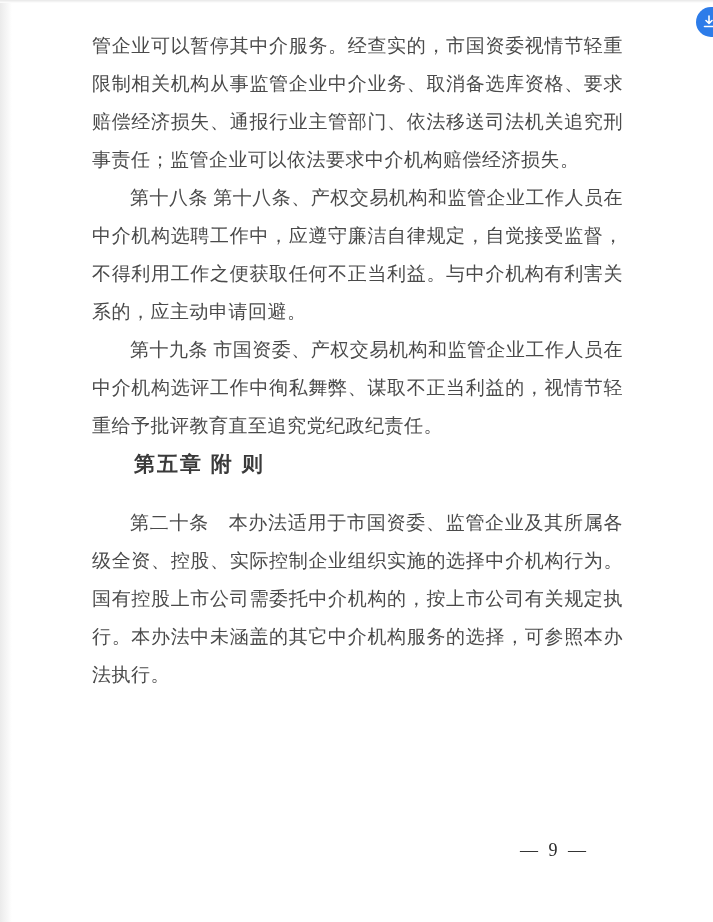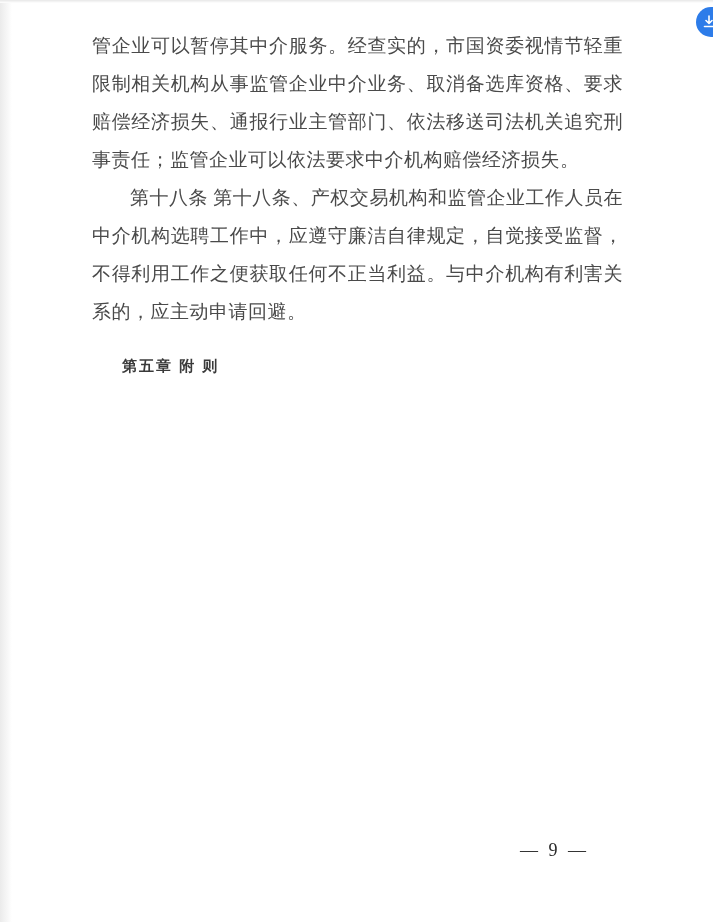--- a/index.html
+++ b/index.html
@@ -45,23 +45,23 @@
     text-align: justify;
     letter-spacing: 0.5px;
   }
   .para.indent {
     text-indent: 2em;
   }
   .para.heading {
     font-family: "Liberation Sans", "DejaVu Sans", sans-serif;
     font-weight: bold;
     color: #3a3a3a;
-    font-size: 15px;
+    font-size: 21px;
     text-align: left;
-    margin-top: 16px;
+    margin-top: 0;
     margin-bottom: 21px;
     letter-spacing: 2px;
   }
   .footer-pagenum {
     position: absolute;
     top: 840px;
     right: 124px;
     font-size: 18px;
     color: #2b2b2b;
     letter-spacing: 3px;
@@ -88,21 +88,23 @@
 </head>
 <body>
 
 <div class="page">
   <div class="edge-left"></div>
   <div class="edge-top"></div>
 
   <div class="doc-body" id="doc-body">
       <p class="para">管企业可以暂停其中介服务。经查实的，市国资委视情节轻重限制相关机构从事监管企业中介业务、取消备选库资格、要求赔偿经济损失、通报行业主管部门、依法移送司法机关追究刑事责任；监管企业可以依法要求中介机构赔偿经济损失。</p>
       <p class="para indent">第十八条 第十八条、产权交易机构和监管企业工作人员在中介机构选聘工作中，应遵守廉洁自律规定，自觉接受监督，不得利用工作之便获取任何不正当利益。与中介机构有利害关系的，应主动申请回避。</p>
+      <p class="para indent">第十九条 市国资委、产权交易机构和监管企业工作人员在中介机构选评工作中徇私舞弊、谋取不正当利益的，视情节轻重给予批评教育直至追究党纪政纪责任。</p>
       <p class="para indent heading">第五章 附 则</p>
+      <p class="para indent">第二十条　本办法适用于市国资委、监管企业及其所属各级全资、控股、实际控制企业组织实施的选择中介机构行为。国有控股上市公司需委托中介机构的，按上市公司有关规定执行。本办法中未涵盖的其它中介机构服务的选择，可参照本办法执行。</p>
     </div>
 
   <div class="footer-pagenum">— 9 —</div>
 
   <button class="fab" title="">
     <span>
       <svg width="14" height="14" viewBox="0 0 14 14">
         <path d="M7 1 v7 M4 5.5 L7 8.5 L10 5.5" stroke="#ffffff" stroke-width="1.6" fill="none" stroke-linecap="round" stroke-linejoin="round"></path>
         <path d="M2.5 11.5 h9" stroke="#ffffff" stroke-width="1.6" fill="none" stroke-linecap="round"></path>
       </svg>

